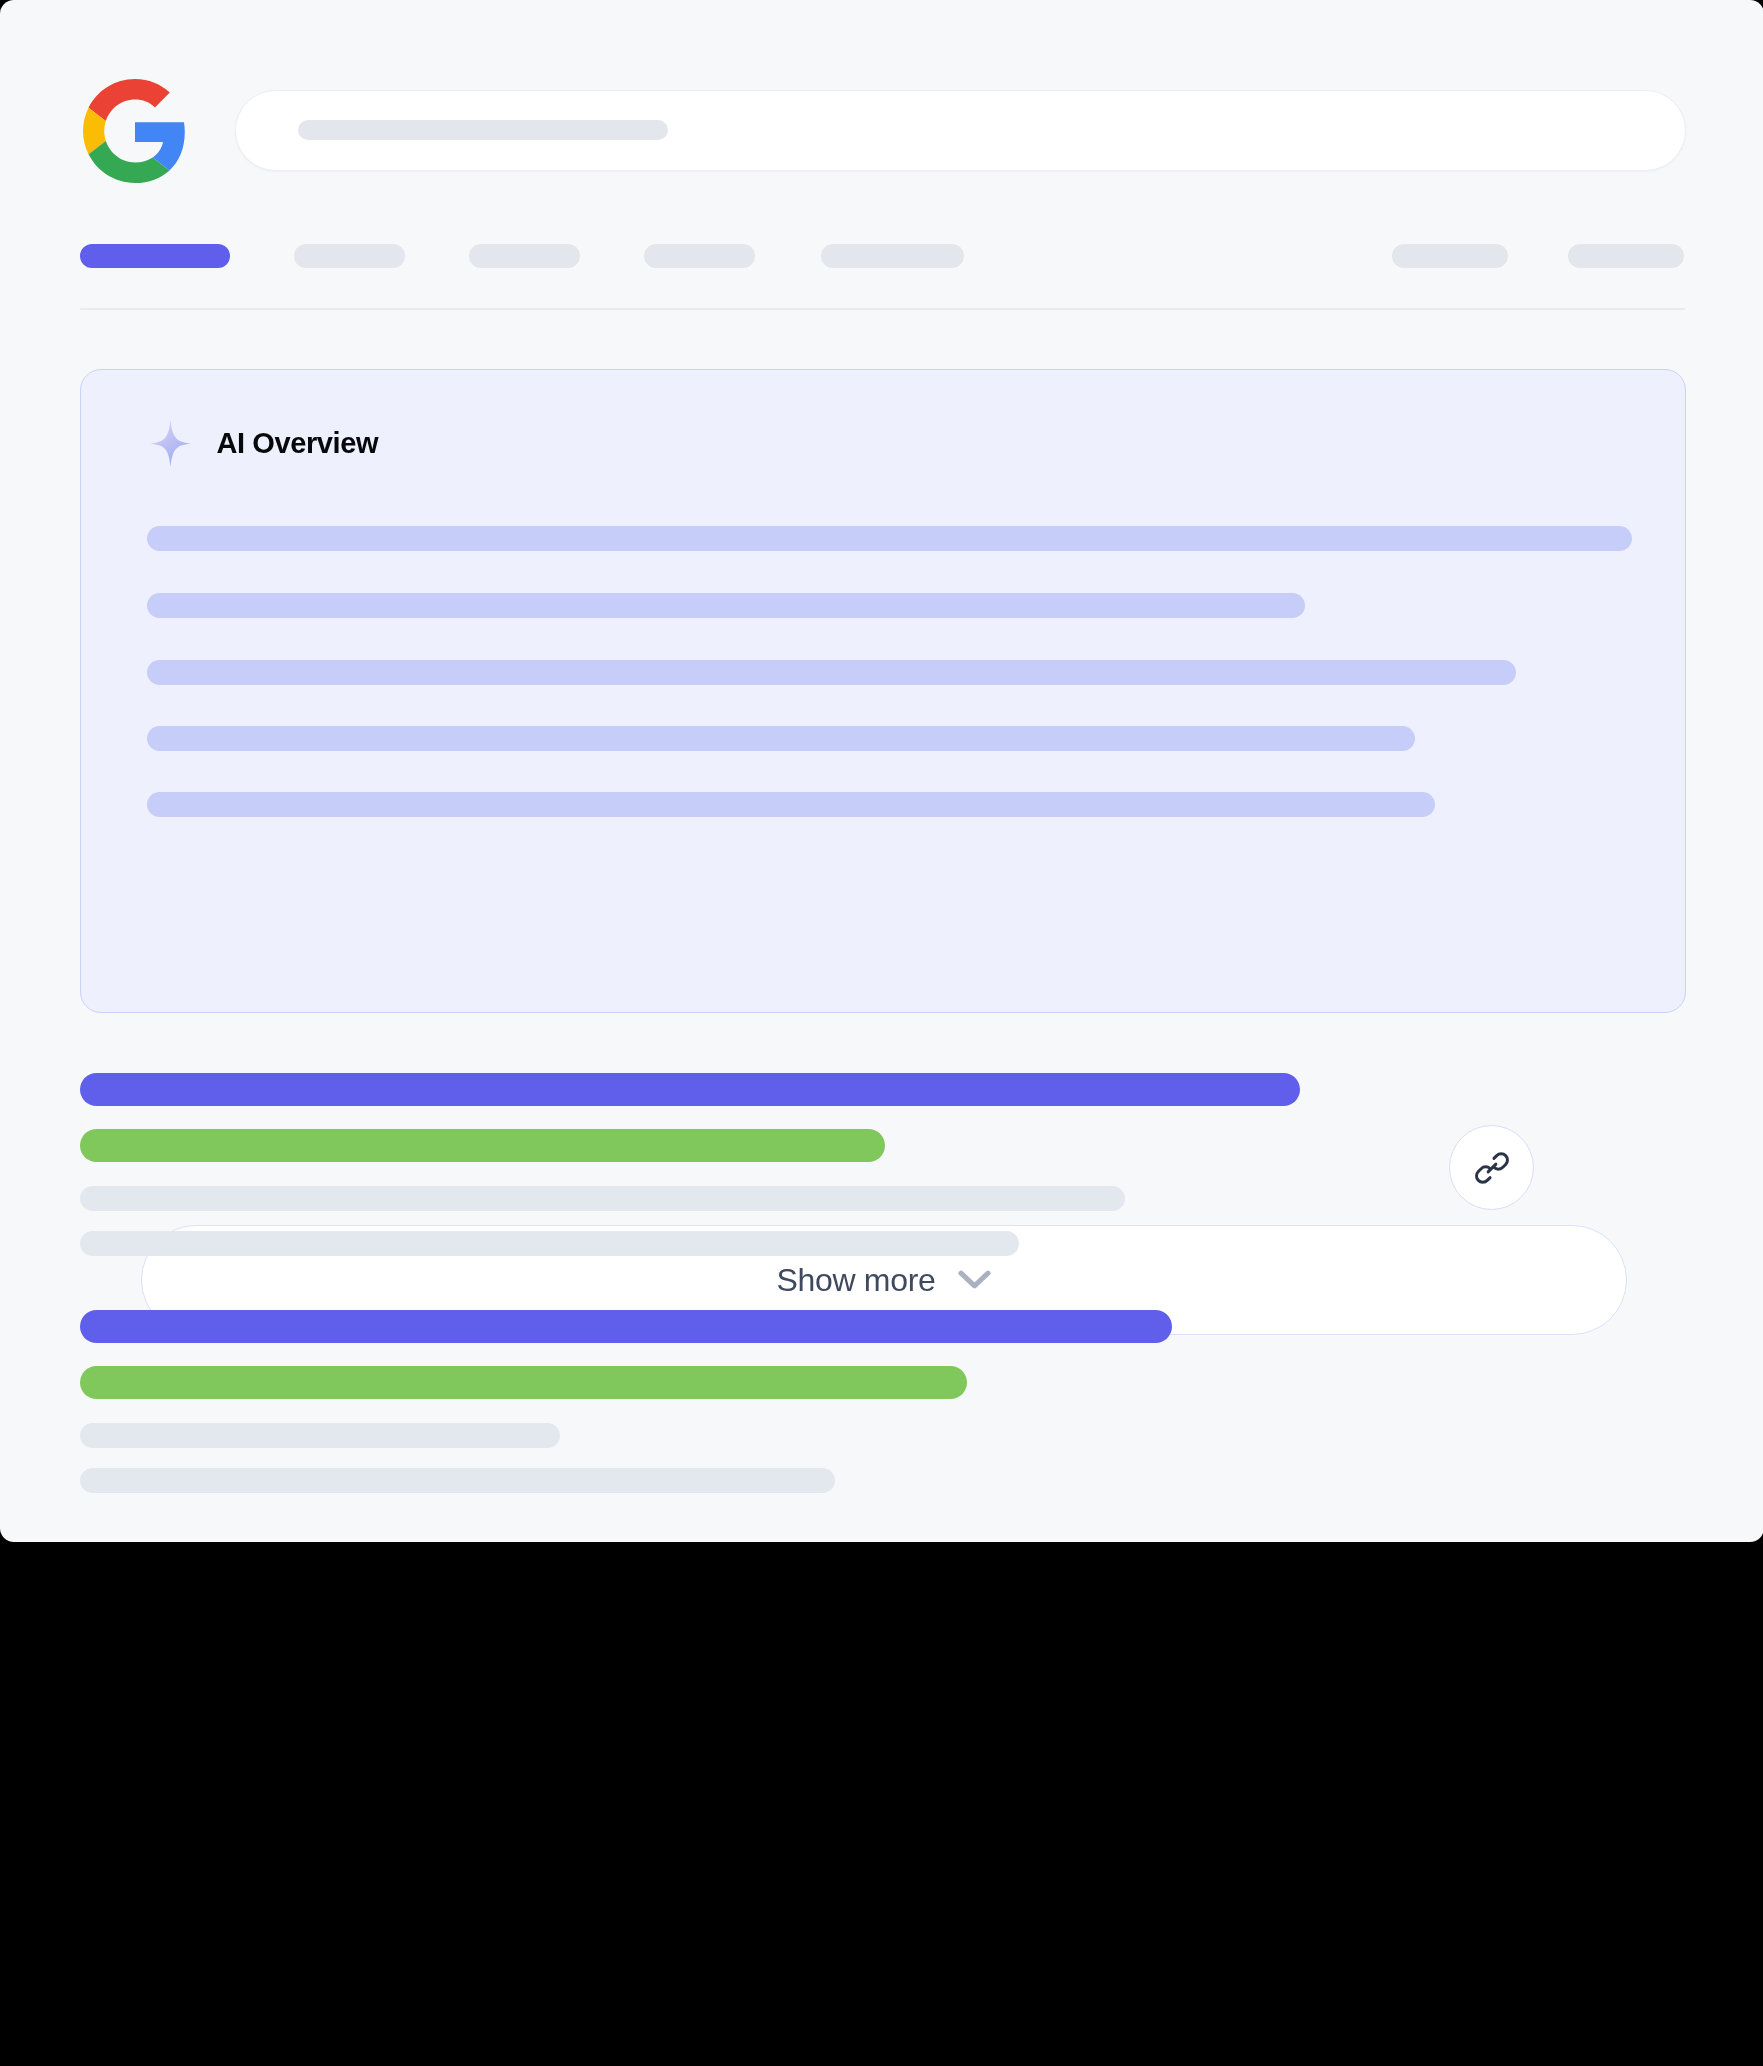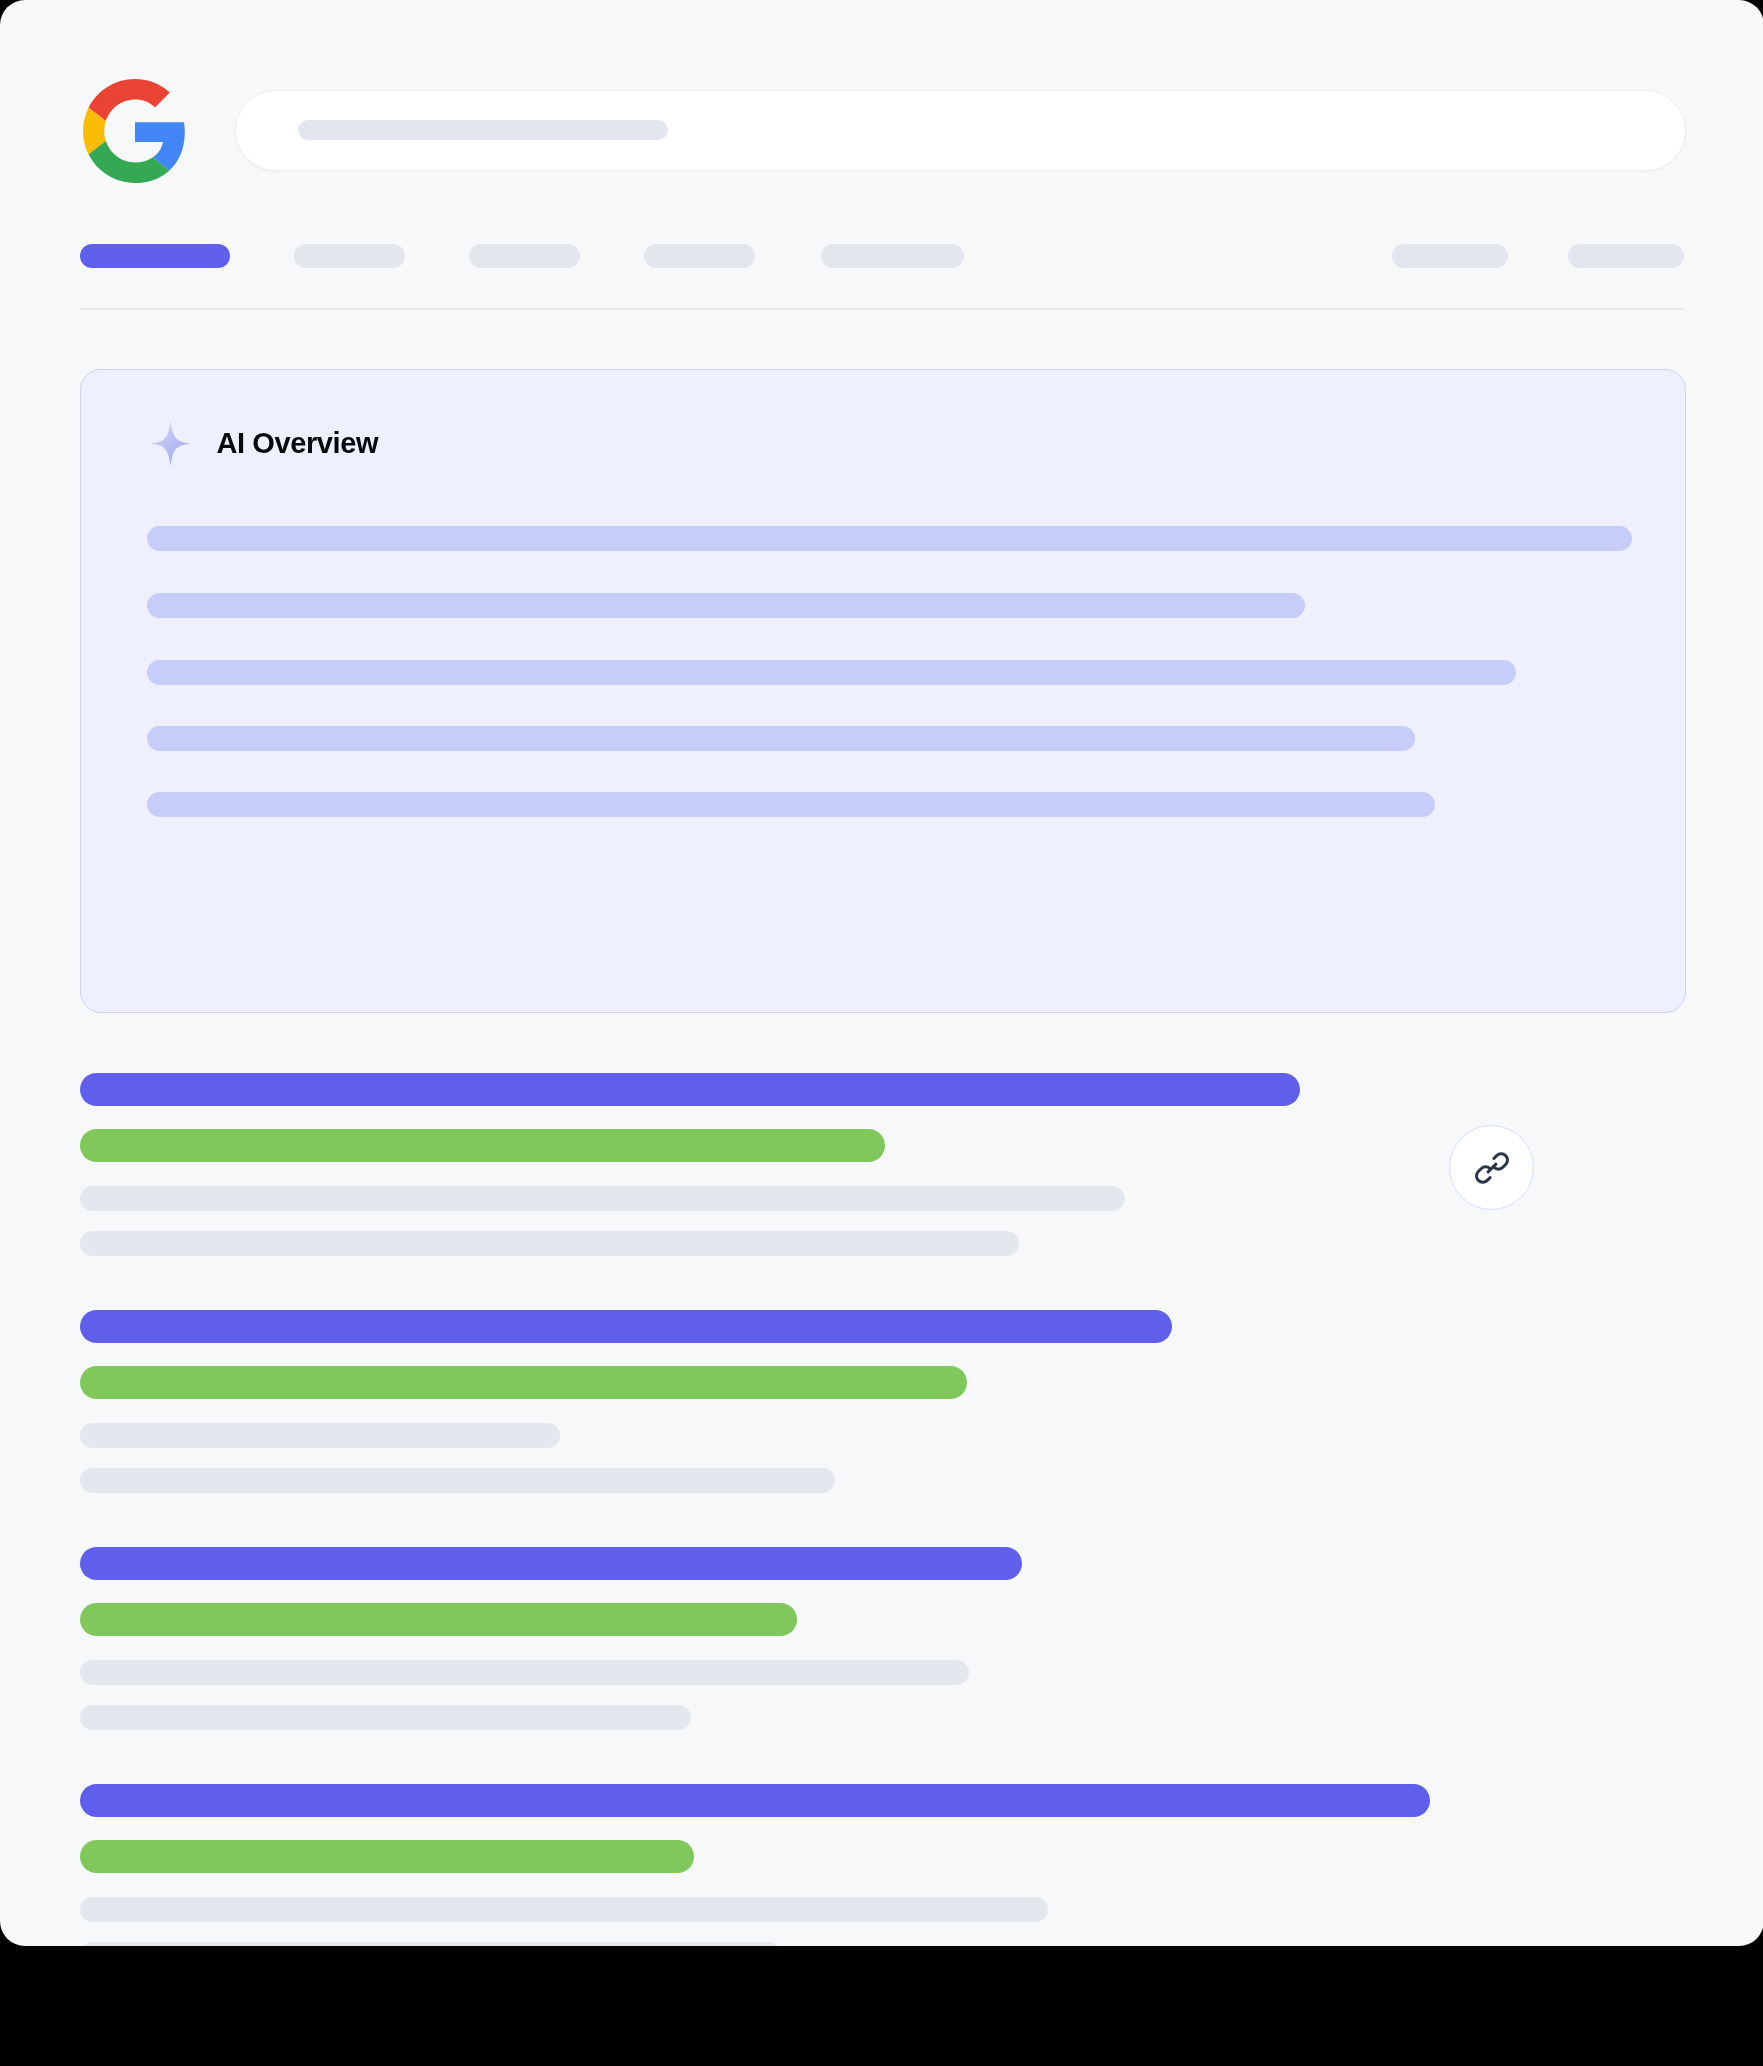--- a/index.html
+++ b/index.html
@@ -9,23 +9,23 @@
     height: 2066px;
     background: #000000;
     font-family: "Liberation Sans", sans-serif;
     overflow: hidden;
   }
 
   #frame {
     position: absolute;
     left: 0; top: 0;
     width: 1764px;
-    height: 1946px;
+    height: 1542px;
     background: #f7f8fa;
-    border-radius: 25px;
+    border-radius: 14px;
     overflow: hidden;
   }
 
   
   #header {
     position: absolute;
     left: 0; top: 0;
     width: 1764px;
     height: 225px;
   }
@@ -247,20 +247,28 @@
     <div id="citation-badge">
       <svg viewBox="0 0 24 24">
         <g fill="none" stroke="#2b3446" stroke-width="1.7" stroke-linecap="round">
           <path d="M9.8 14.2 14.2 9.8"></path>
           <path d="M13.1 6.5l1.6-1.6a3.6 3.6 0 0 1 5.1 5.1l-1.6 1.6a3.6 3.6 0 0 1-5.1 0"></path>
           <path d="M10.9 17.5l-1.6 1.6a3.6 3.6 0 0 1-5.1-5.1l1.6-1.6a3.6 3.6 0 0 1 5.1 0"></path>
         </g>
       </svg>
     </div>
 
+    <div id="show-more-button">
+      <span id="show-more-label">Show more</span>
+      <span>
+        <svg id="chevron-down-icon" viewBox="0 0 24 16">
+          <path d="M2.4 3 L12 12 L21.6 3" fill="none" stroke="#aab2c2" stroke-width="3.6" stroke-linecap="round" stroke-linejoin="round"></path>
+        </svg>
+      </span>
+    </div>
   </div>
 
   <div id="results">
 
     <div class="result-block" style="height:237px;">
       <div class="result-bar result-title" style="top:0px;width:1220px;"></div>
       <div class="result-bar result-url" style="top:56px;width:805px;"></div>
       <div class="result-bar result-text" style="top:113px;width:1045px;"></div>
       <div class="result-bar result-text" style="top:158px;width:939px;"></div>
     </div>

